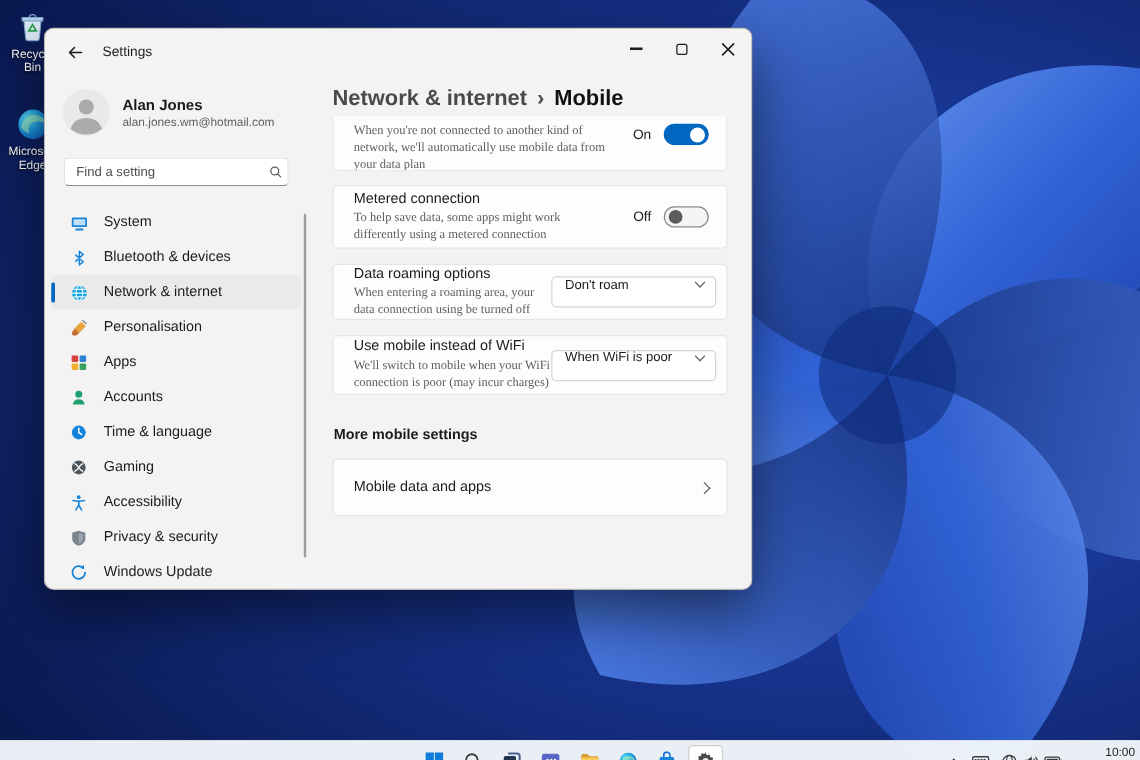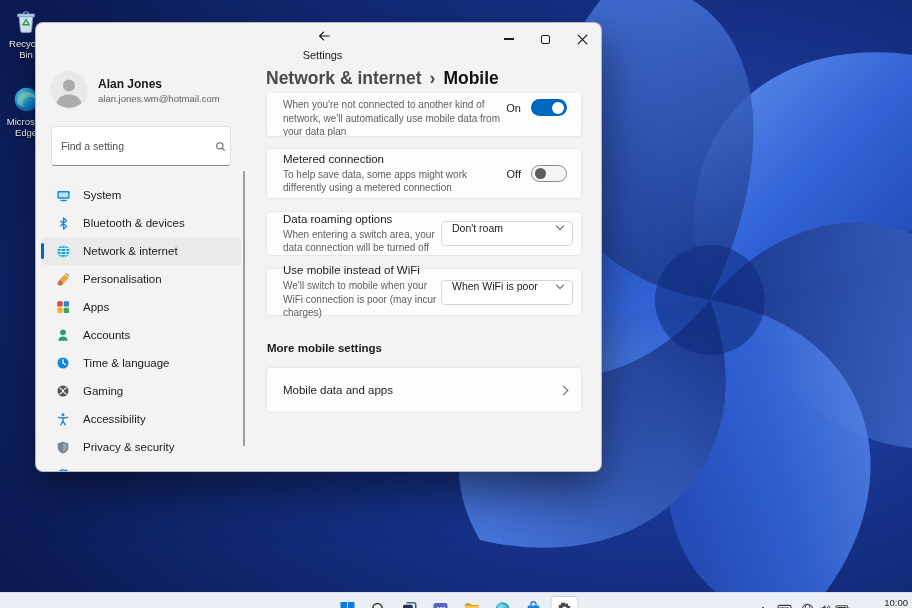--- a/index.html
+++ b/index.html
@@ -12,36 +12,36 @@
   
   .desktop-icon { position:absolute; z-index:1; width:50px; display:flex; flex-direction:column; align-items:center; gap:2px; cursor:default; }
   .di-img { width:30px; height:30px; display:flex; align-items:center; justify-content:center; }
   .di-label { font-size:9.5px; color:#fff; text-align:center; text-shadow:0 1px 2px rgba(0,0,0,.85); line-height:1.2; }
 
   
   .win { position:absolute; left:35px; top:22px; width:567px; height:450px; z-index:5;
          background:#f3f3f3; border-radius:8px; overflow:hidden;
          border:1px solid rgba(0,0,0,.25); box-shadow:0 18px 45px rgba(0,0,0,.5); }
 
-  .titlebar { position:absolute; left:0; top:0; right:0; height:38px; display:flex; align-items:center;flex-direction:column; }
+  .titlebar { position:absolute; left:0; top:0; right:0; height:38px; display:flex; align-items:center; }
   .back-btn { width:28px; height:26px; margin-left:10px; display:flex; align-items:center; justify-content:center; border-radius:4px; cursor:pointer; }
   .tb-title { font-size:11px; color:#1b1b1b; margin-left:8px; }
   .win-controls { position:absolute; right:0; top:0; display:flex; height:32px; }
   .wc-btn { width:37px; height:32px; display:flex; align-items:center; justify-content:center; cursor:pointer; }
   .wc-min-glyph { width:10px; height:1.2px; background:#1b1b1b; }
   .wc-max-glyph { width:9px; height:9px; border:1.1px solid #1b1b1b; border-radius:2px; }
 
   
   .sidebar { position:absolute; left:0; top:38px; width:210px; bottom:0; padding-top:10px; }
   .user-row { display:flex; align-items:center; gap:10px; margin-left:14px; height:38px; }
   .avatar { width:38px; height:38px; border-radius:50%; overflow:hidden; flex-shrink:0; }
   .user-name { font-size:12px; font-weight:bold; color:#1b1b1b; }
   .user-email { font-size:9.5px; color:#5f5f5f; margin-top:2px; }
 
-  .search-box { position:relative; margin:17px 0 0 15px; width:180px; height:40px; background:#fff;
+  .search-box { position:relative; margin:17px 0 0 15px; width:180px; height:23px; background:#fff;
                 border:1px solid #e0e0e0; border-bottom:1px solid #8a8a8a; border-radius:4px;
                 display:flex; align-items:center; }
   .search-input { border:none; outline:none; background:transparent; flex:1; font-size:10.5px; color:#1b1b1b; padding:0 4px 0 9px; }
   .search-input::placeholder { color:#4f4f4f; }
   .search-glyph { width:20px; display:flex; justify-content:center; align-items:center; }
 
   .nav { margin-top:15px; }
   .nav-item { position:relative; height:28px; margin:0 5px; border-radius:4px; display:flex; align-items:center;
               padding-left:14px; gap:12px; cursor:pointer; }
   .nav-item.selected { background:#eaeaea; }
@@ -55,21 +55,21 @@
   .content { position:absolute; left:210px; top:38px; right:0; bottom:0; padding:0 19px 0 20px; overflow:hidden; }
   .breadcrumb { margin-top:6px; height:22px; display:flex; align-items:center; gap:8px; font-size:17.5px; }
   .bc-parent { color:#4a4a4a; font-weight:bold; }
   .bc-sep { color:#4a4a4a; font-weight:bold; }
   .bc-current { color:#111; font-weight:bold; }
 
   .cards { margin-top:4px; }
   .card { position:relative; background:#fdfdfd; border:1px solid #e6e6e6; border-radius:4px; }
   .card.clipped { border-top:none; border-radius:0 0 4px 4px; height:44px; overflow:hidden; }
   .card-title { font-size:11.5px; color:#1b1b1b; }
-  .card-desc { font-size:10px; color:#5e5e5e; line-height:1.35; margin-top:3px; }
+  .card-desc { font-size:10px; color:#5e5e5e; line-height:1.35; margin-top:3px;font-family:Liberation Serif, serif; }
 
   .toggle-row { display:flex; align-items:center; gap:10px; }
   .toggle-state { font-size:11px; color:#1b1b1b; }
   .switch { width:36px; height:17px; border-radius:9px; position:relative; cursor:pointer; flex-shrink:0; }
   .switch.on { background:#0067c0; }
   .switch.on .knob { position:absolute; right:3px; top:2.5px; width:12px; height:12px; border-radius:50%; background:#fff; }
   .switch.off { background:#f5f5f5; border:1px solid #8a8a8a; }
   .switch.off .knob { position:absolute; left:2.5px; top:2px; width:11px; height:11px; border-radius:50%; background:#5c5c5c; }
 
   .dropdown { width:132px; height:25px; background:#fff; border:1px solid #d6d6d6; border-radius:4px;
@@ -355,21 +355,21 @@
           <span class="toggle-state">Off</span>
           <div class="switch off">
               <div class="knob"></div>
             </div>
         </div>
       </div>
 
       <div class="card" style="margin-top:12px; height:45px; display:flex; align-items:center; justify-content:space-between; padding:0 8px 0 16px;">
         <div>
           <div class="card-title">Data roaming options</div>
-          <div class="card-desc" style="max-width:180px;">When entering a switch area, your data connection will be turned off</div>
+          <div class="card-desc" style="max-width:180px;">When entering a roaming area, your data connection using be turned off</div>
         </div>
         <div class="dropdown">
           <span class="dd-value">Don't roam</span>
           <span class="chev-down"></span>
         </div>
       </div>
 
       <div class="card" style="margin-top:12px; height:48px; display:flex; align-items:center; justify-content:space-between; padding:0 8px 0 16px;">
         <div>
           <div class="card-title">Use mobile instead of WiFi</div>

